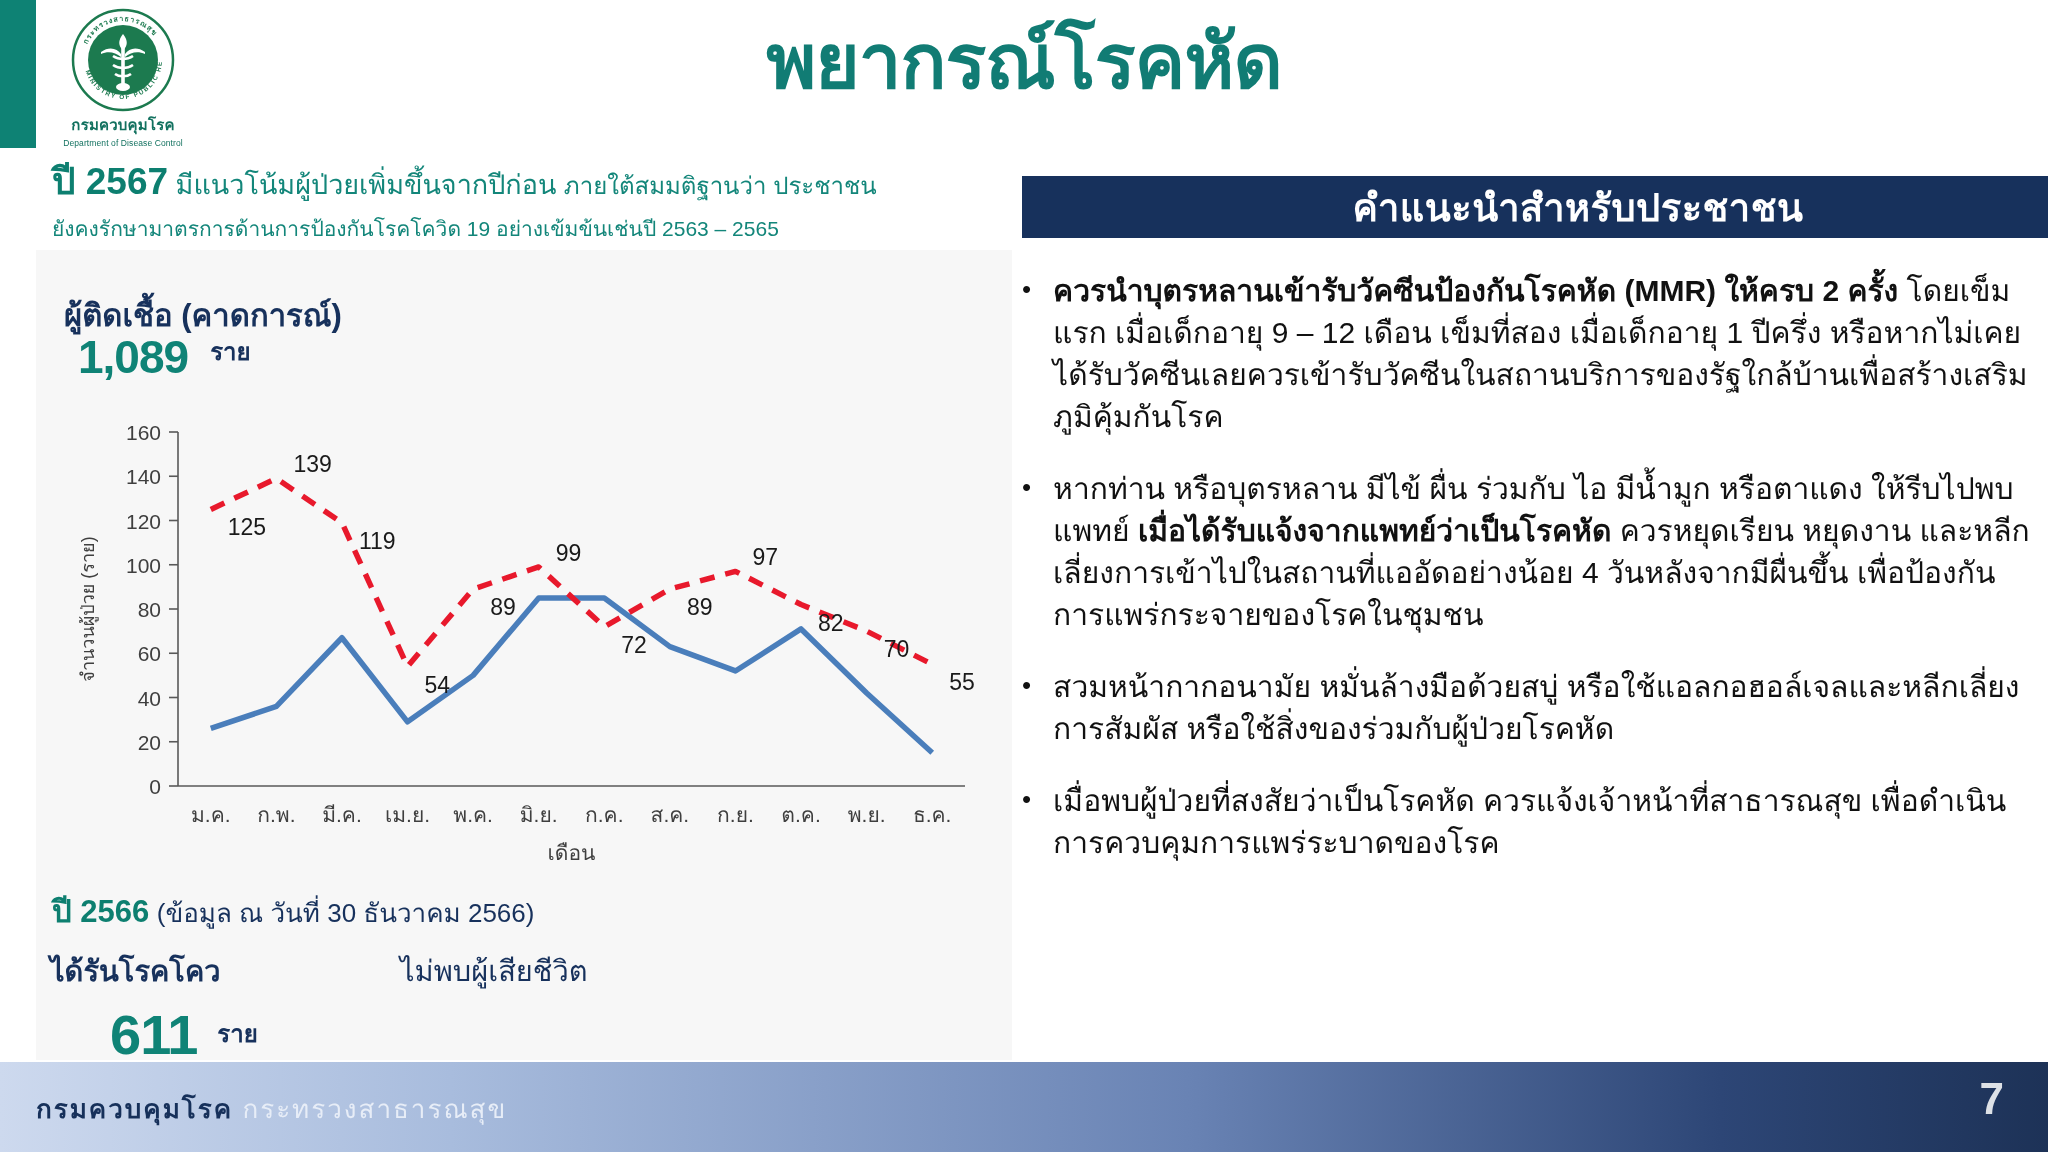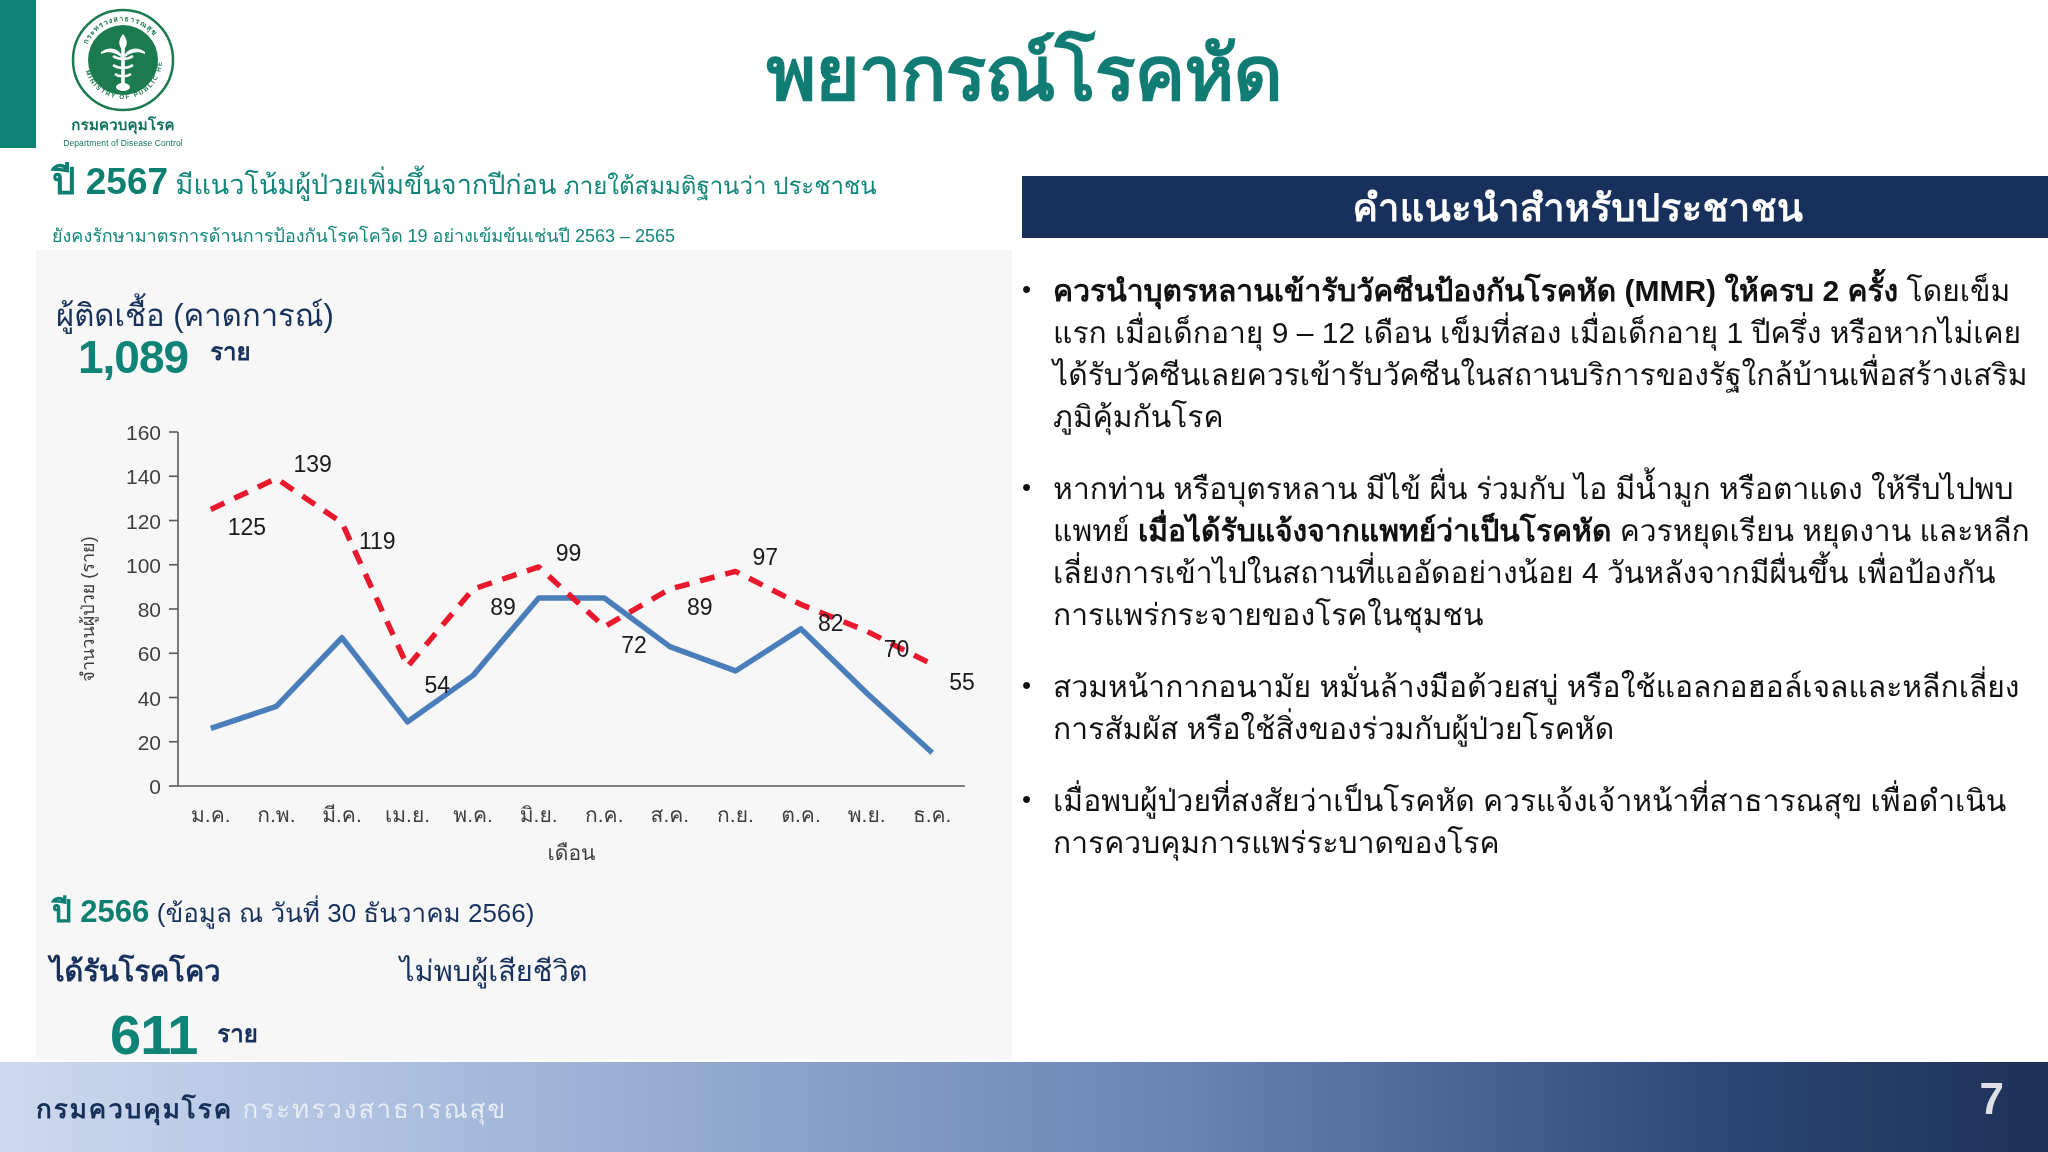--- a/index.html
+++ b/index.html
@@ -19,47 +19,46 @@
   .logo-seal{width:104px;height:104px;margin:0 auto;position:relative;}
   .logo-seal svg{display:block;}
   .logo-th{font-size:15px;font-weight:bold;color:#12715f;letter-spacing:.2px;margin-top:1px;}
   .logo-en{font-size:8.5px;color:#12715f;letter-spacing:.1px;margin-top:1px;}
 
   
   .main-title{
     position:absolute;left:0;top:22px;width:2048px;text-align:center;
     font-size:76px;font-weight:bold;color:#117c74;letter-spacing:-1px;
     line-height:1.05;
-    margin-top:12px;
   }
 
   
   .subtitle{
     position:absolute;left:52px;top:158px;width:960px;color:#13867a;
     line-height:1.32;
   }
   .sub-l1{font-size:27px;}
-  .sub-l2{font-size:18px;margin-top:18px;}
+  .sub-l2{font-size:21px;margin-top:8px;}
   .yr-big{font-size:37px;font-weight:bold;color:#0d7f70;}
   .sub-light{font-size:24px;}
 
   
   .banner{
     position:absolute;left:1022px;top:176px;width:1112px;height:62px;
     background:#17315c;display:flex;align-items:center;justify-content:center;
   }
   .banner-text{color:#ffffff;font-size:38px;font-weight:bold;letter-spacing:.5px;}
 
   
   .left-panel{
     position:absolute;left:36px;top:250px;width:976px;height:810px;
     background:#f7f7f7;
   }
   .kpi-title{
-    position:absolute;left:56px;top:290px;font-size:31px;font-weight:normal;color:#17315c;
+    position:absolute;left:64px;top:290px;font-size:31px;font-weight:bold;color:#17315c;
   }
   .kpi-number-row{position:absolute;left:78px;top:332px;display:flex;align-items:flex-end;gap:22px;}
   .kpi-number{font-size:46px;font-weight:bold;color:#0f8376;line-height:.95;letter-spacing:-1px;}
   .kpi-unit{font-size:24px;font-weight:bold;color:#17315c;padding-bottom:9px;}
 
   
   .chart-wrap{position:absolute;left:60px;top:414px;width:930px;height:450px;}
   .chart-wrap svg{display:block;}
 
   

